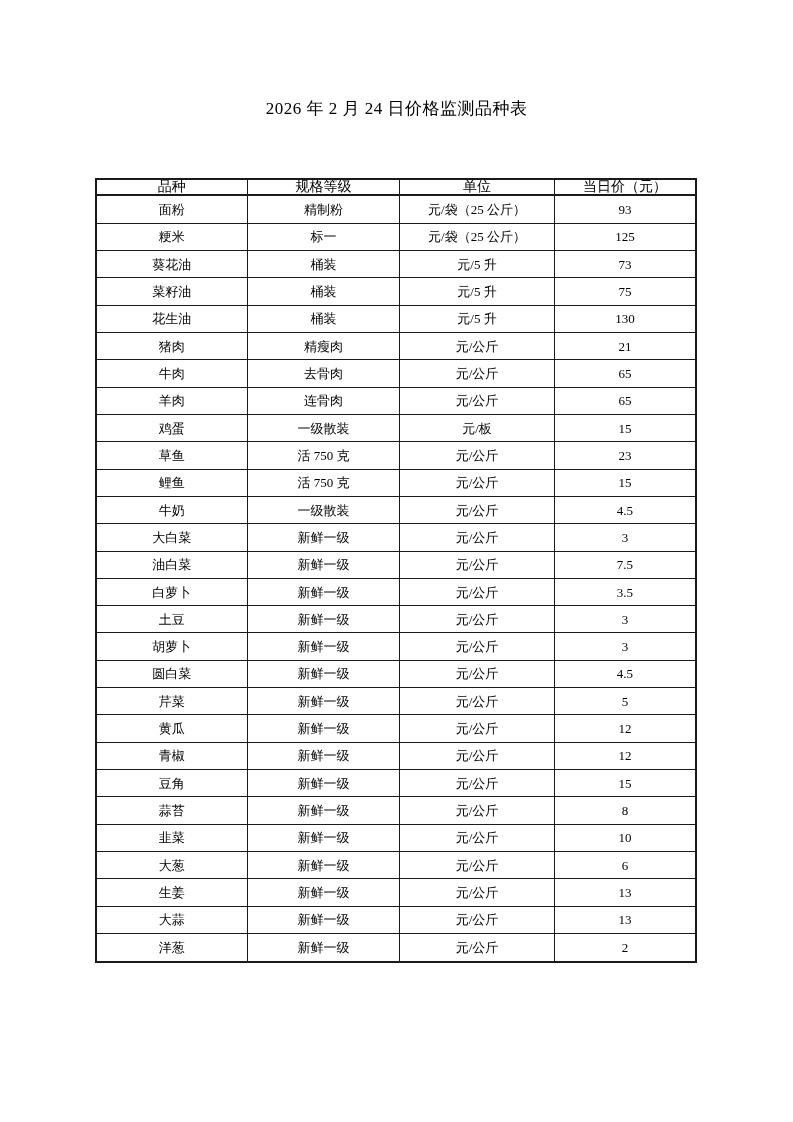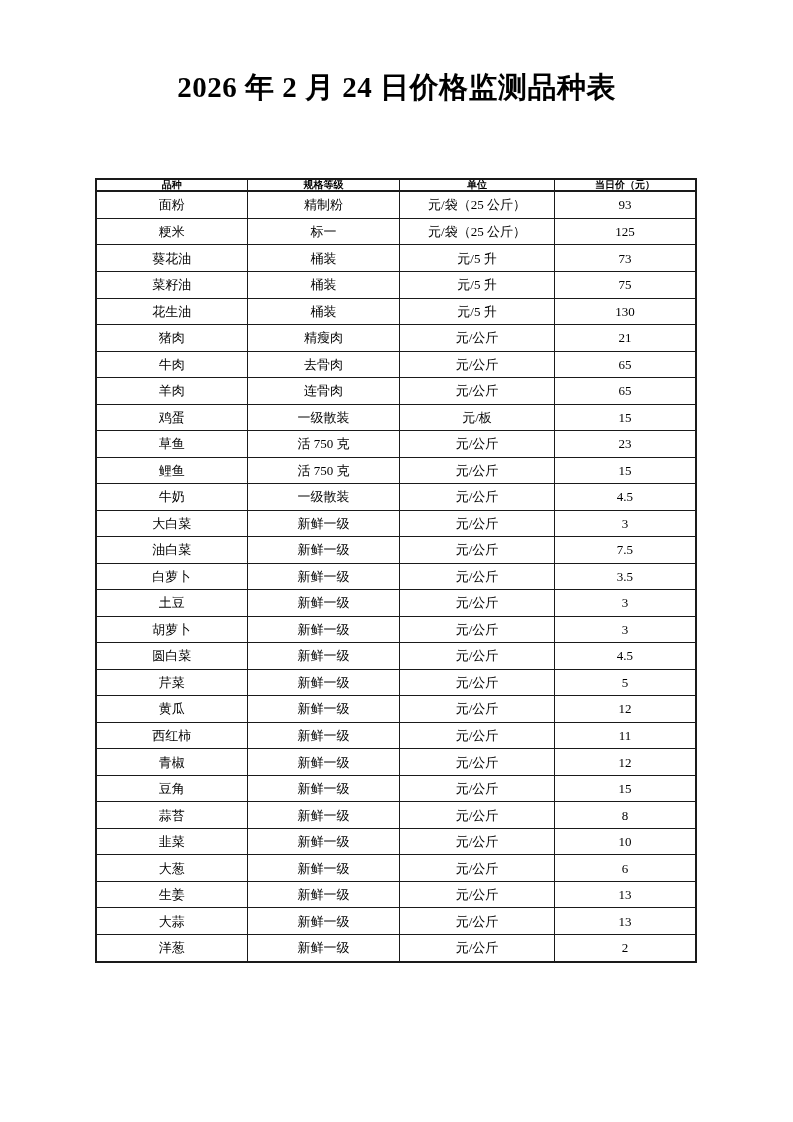--- a/index.html
+++ b/index.html
@@ -10,24 +10,24 @@
     color: #000000;
   }
   .page {
     position: relative;
     width: 793px;
     height: 1122px;
     background: #ffffff;
     overflow: hidden;
   }
   .doc-title {
-    padding-top: 68px;
+    padding-top: 97px;
     text-align: center;
-    font-size: 29px;
-    font-weight: bold;
+    font-size: 17px;
+    font-weight: normal;
     letter-spacing: 0.5px;
     font-family: "Liberation Serif", "DejaVu Serif", serif;
   }
   table.price-table {
     position: absolute;
     left: 95px;
     top: 178px;
     width: 602px;
     height: 785px;
     border-collapse: collapse;
@@ -43,22 +43,22 @@
     border: 1px solid #1a1a1a;
     text-align: center;
     vertical-align: middle;
     font-size: 13px;
     line-height: 1;
     padding: 0 2px;
     white-space: nowrap;
     overflow: hidden;
   }
   table.price-table th {
-    font-weight: bold;
-    font-size: 10px;
+    font-weight: normal;
+    font-size: 14px;
     border-bottom-width: 2px;
     text-align: center;
   }
 </style>
 </head>
 <body>
 
 <div class="page">
   <div class="doc-title">2026 年 2 月 24 日价格监测品种表</div>
 
@@ -192,26 +192,20 @@
           <td>元/公斤</td>
           <td>5</td>
         </tr>
         <tr>
           <td>黄瓜</td>
           <td>新鲜一级</td>
           <td>元/公斤</td>
           <td>12</td>
         </tr>
         <tr>
-          <td>西红柿</td>
-          <td>新鲜一级</td>
-          <td>元/公斤</td>
-          <td>11</td>
-        </tr>
-        <tr>
           <td>青椒</td>
           <td>新鲜一级</td>
           <td>元/公斤</td>
           <td>12</td>
         </tr>
         <tr>
           <td>豆角</td>
           <td>新鲜一级</td>
           <td>元/公斤</td>
           <td>15</td>

